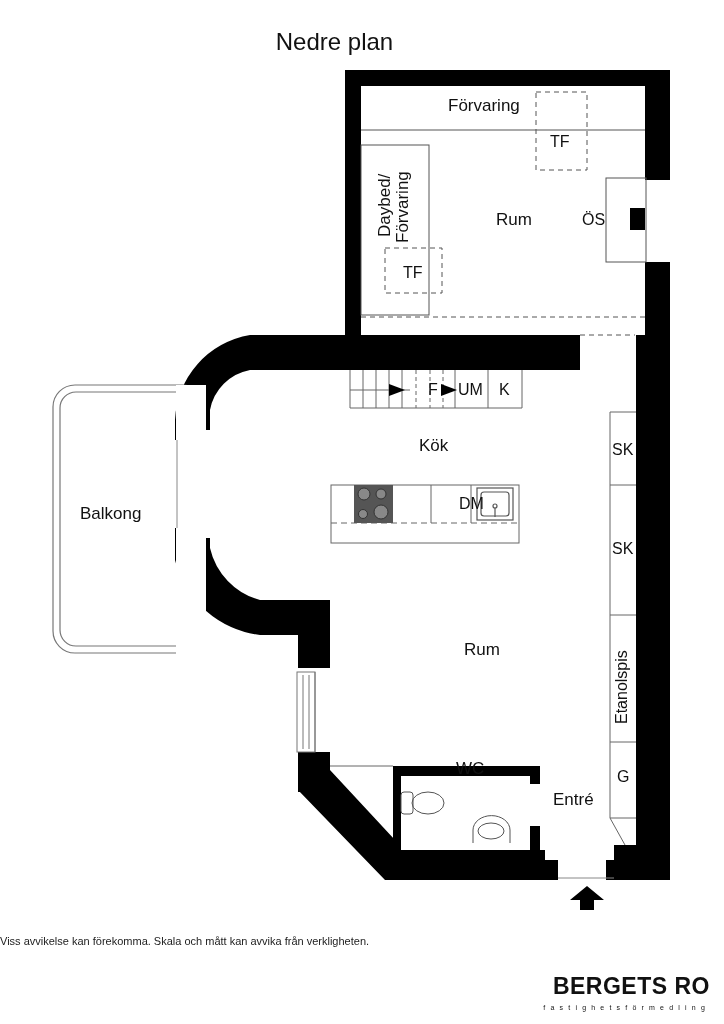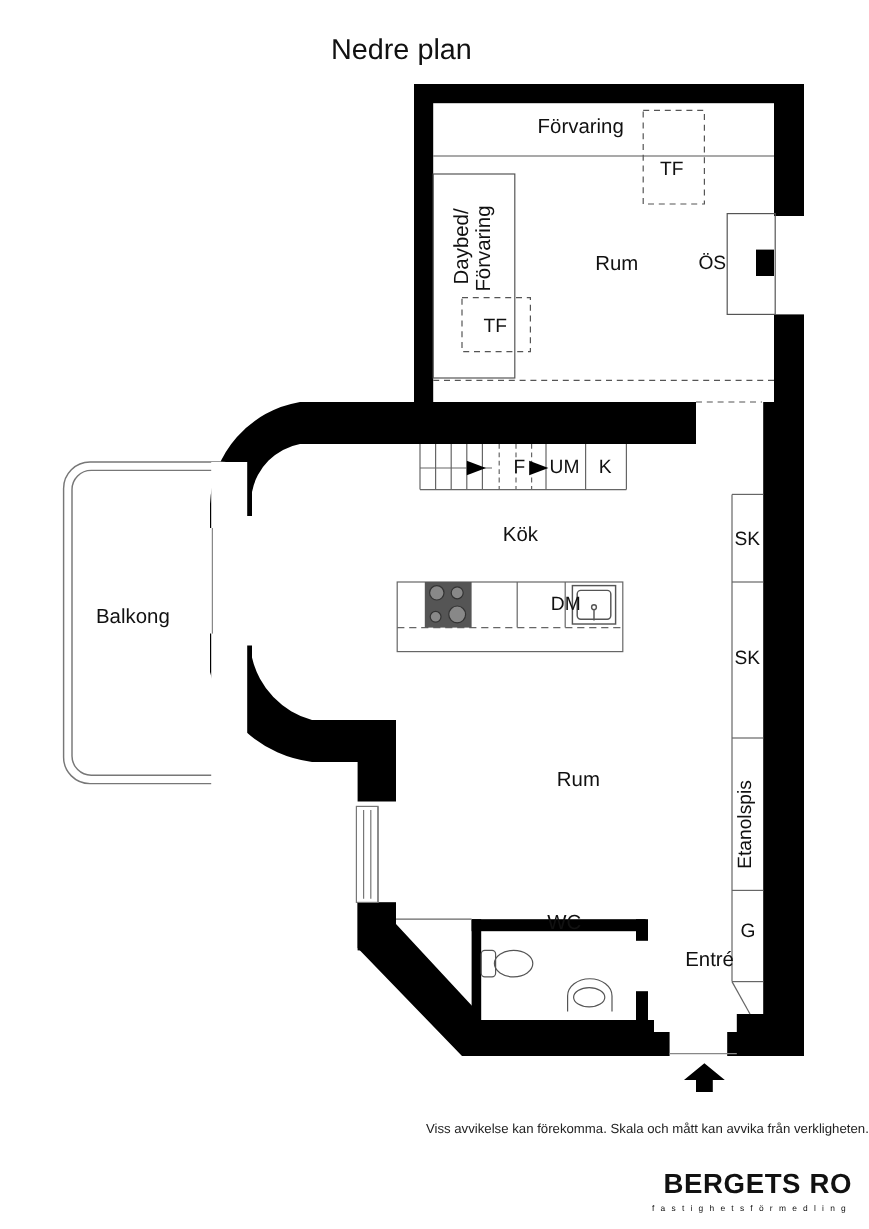--- a/index.html
+++ b/index.html
@@ -4,21 +4,21 @@
 <style>
   html, body { margin: 0; padding: 0; background: #ffffff; }
   body { width: 724px; height: 1024px; position: relative; overflow: hidden;
          font-family: "Liberation Sans", sans-serif; color: #111; }
   #plan { position: absolute; left: 0; top: 0; width: 724px; height: 1024px; }
   .lbl { position: absolute; font-family: "Liberation Sans", sans-serif; color: #111; white-space: nowrap; line-height: 1; }
   .title { left: 0; width: 669px; text-align: center; top: 30px; font-size: 24px; }
   .room { font-size: 17px; }
   .small { font-size: 16px; }
   .vert { transform-origin: left top; transform: rotate(-90deg); }
-  .disclaimer { left: 0; width: 724px; text-align: right; top: 936px; font-size: 11px; color: #222; }
+  .disclaimer { left: 0; width: 724px; text-align: left; top: 936px; font-size: 11px; color: #222; }
   .brand { right: 14px; top: 975px; font-size: 23px; font-weight: bold; letter-spacing: 0.5px; }
   .brand-sub { right: 14px; top: 1004px; font-size: 7px; letter-spacing: 5.2px; }
 </style>
 </head>
 <body>
 
 <svg id="plan" viewBox="0 0 724 1024" xmlns="http://www.w3.org/2000/svg">
 
   <g fill="#000">
     <rect x="345" y="70" width="325" height="16"></rect>
@@ -157,17 +157,17 @@
 
 <div class="lbl room" style="left:80px; top:505px;">Balkong</div>
 <div class="lbl room" style="left:464px; top:641px;">Rum</div>
 
 <div class="lbl small" style="left:612px; top:442px;">SK</div>
 <div class="lbl small" style="left:612px; top:541px;">SK</div>
 <div class="lbl small vert" style="left:614px; top:724px;">Etanolspis</div>
 <div class="lbl small" style="left:617px; top:769px;">G</div>
 
 <div class="lbl room" style="left:456px; top:760px;">WC</div>
-<div class="lbl room" style="left:571px; top:791px;">Entré</div>
+<div class="lbl room" style="left:553px; top:791px;">Entré</div>
 
 <div class="lbl disclaimer">Viss avvikelse kan förekomma. Skala och mått kan avvika från verkligheten.</div>
 <div class="lbl brand">BERGETS RO</div>
 <div class="lbl brand-sub">fastighetsförmedling</div>
 
 </body></html>

